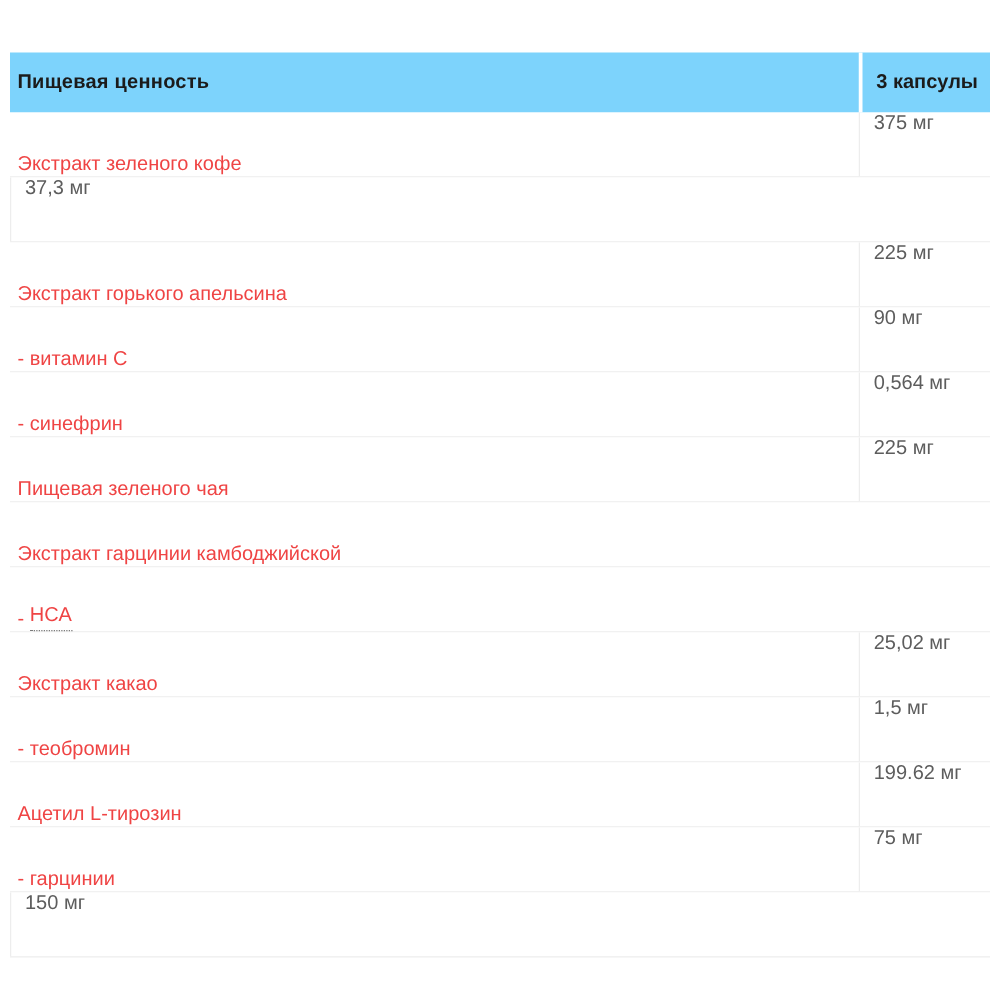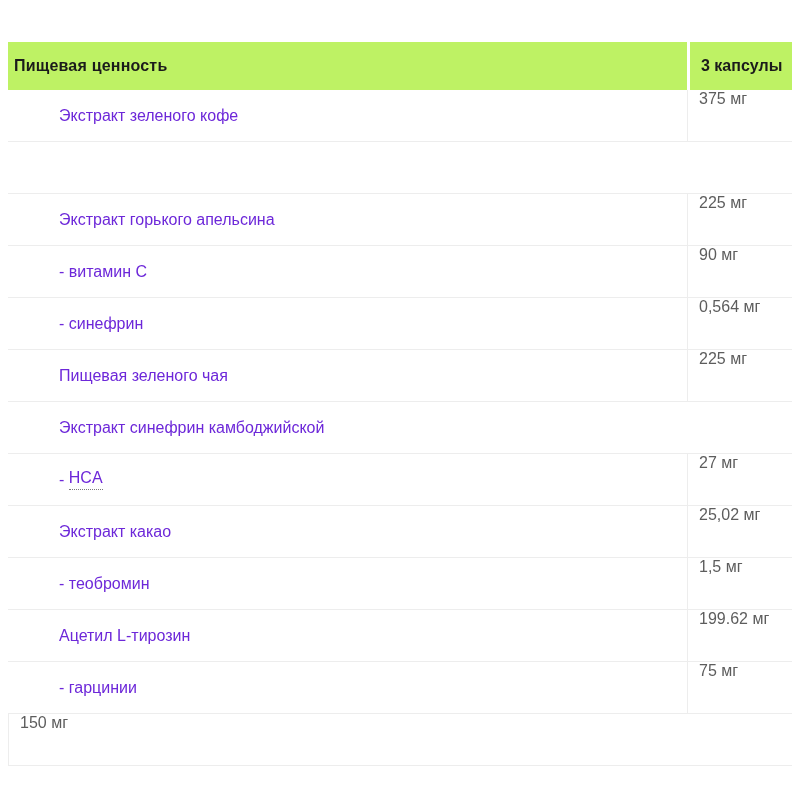--- a/index.html
+++ b/index.html
@@ -14,21 +14,21 @@
   .nutrition-table {
     position: absolute;
     left: 8px;
     top: 42px;
     width: 784px;
     background: #ffffff;
   }
   .t-header {
     display: flex;
     height: 48px;
-    background: #bef264;
+    background: #7dd3fc;
     align-items: center;
   }
   .t-header .cell-name {
     flex: 1;
     padding-left: 6px;
     font-size: 16px;
     font-weight: 700;
     color: #1b1b1b;
     letter-spacing: .2px;
   }
@@ -48,25 +48,24 @@
     display: flex;
     height: 52px;
     align-items: stretch;
     border-bottom: 1px solid #ededed;
     background: #ffffff;
   }
   .t-row .cell-name {
     flex: 1;
     padding-left: 6px;
     display: flex;
-    align-items: center;
+    align-items: flex-end;
     font-size: 16px;
-    color: #6d28d9;
+    color: #ef4444;
     white-space: pre;
-    margin-left: 45px;
   }
   .t-row .cell-amount {
     width: 105px;
     padding-left: 11px;
     display: flex;
     align-items: flex-start;
     font-size: 16px;
     color: #5d5d5d;
     border-left: 1px solid #ededed;
   }
@@ -85,20 +84,23 @@
     <div class="cell-amount">3 капсулы</div>
   </div>
   <div id="table-body">
       <div class="t-row">
     <div class="cell-name"><span></span><span>Экстракт зеленого кофе</span></div>
     <div class="cell-amount">
           <span>375 мг</span>
         </div>
   </div>
       <div class="t-row">
+    <div class="cell-amount">
+          <span>37,3 мг</span>
+        </div>
   </div>
       <div class="t-row">
     <div class="cell-name"><span></span><span>Экстракт горького апельсина</span></div>
     <div class="cell-amount">
           <span>225 мг</span>
         </div>
   </div>
       <div class="t-row">
     <div class="cell-name"><span>- </span><span>витамин C</span></div>
     <div class="cell-amount">
@@ -111,27 +113,24 @@
           <span>0,564 мг</span>
         </div>
   </div>
       <div class="t-row">
     <div class="cell-name"><span></span><span>Пищевая зеленого чая</span></div>
     <div class="cell-amount">
           <span>225 мг</span>
         </div>
   </div>
       <div class="t-row">
-    <div class="cell-name"><span></span><span>Экстракт синефрин камбоджийской</span></div>
+    <div class="cell-name"><span></span><span>Экстракт гарцинии камбоджийской</span></div>
   </div>
       <div class="t-row">
     <div class="cell-name"><span>- </span><span class="abbr">HCA</span></div>
-    <div class="cell-amount">
-          <span>27 мг</span>
-        </div>
   </div>
       <div class="t-row">
     <div class="cell-name"><span></span><span>Экстракт какао</span></div>
     <div class="cell-amount">
           <span>25,02 мг</span>
         </div>
   </div>
       <div class="t-row">
     <div class="cell-name"><span>- </span><span>теобромин</span></div>
     <div class="cell-amount">

